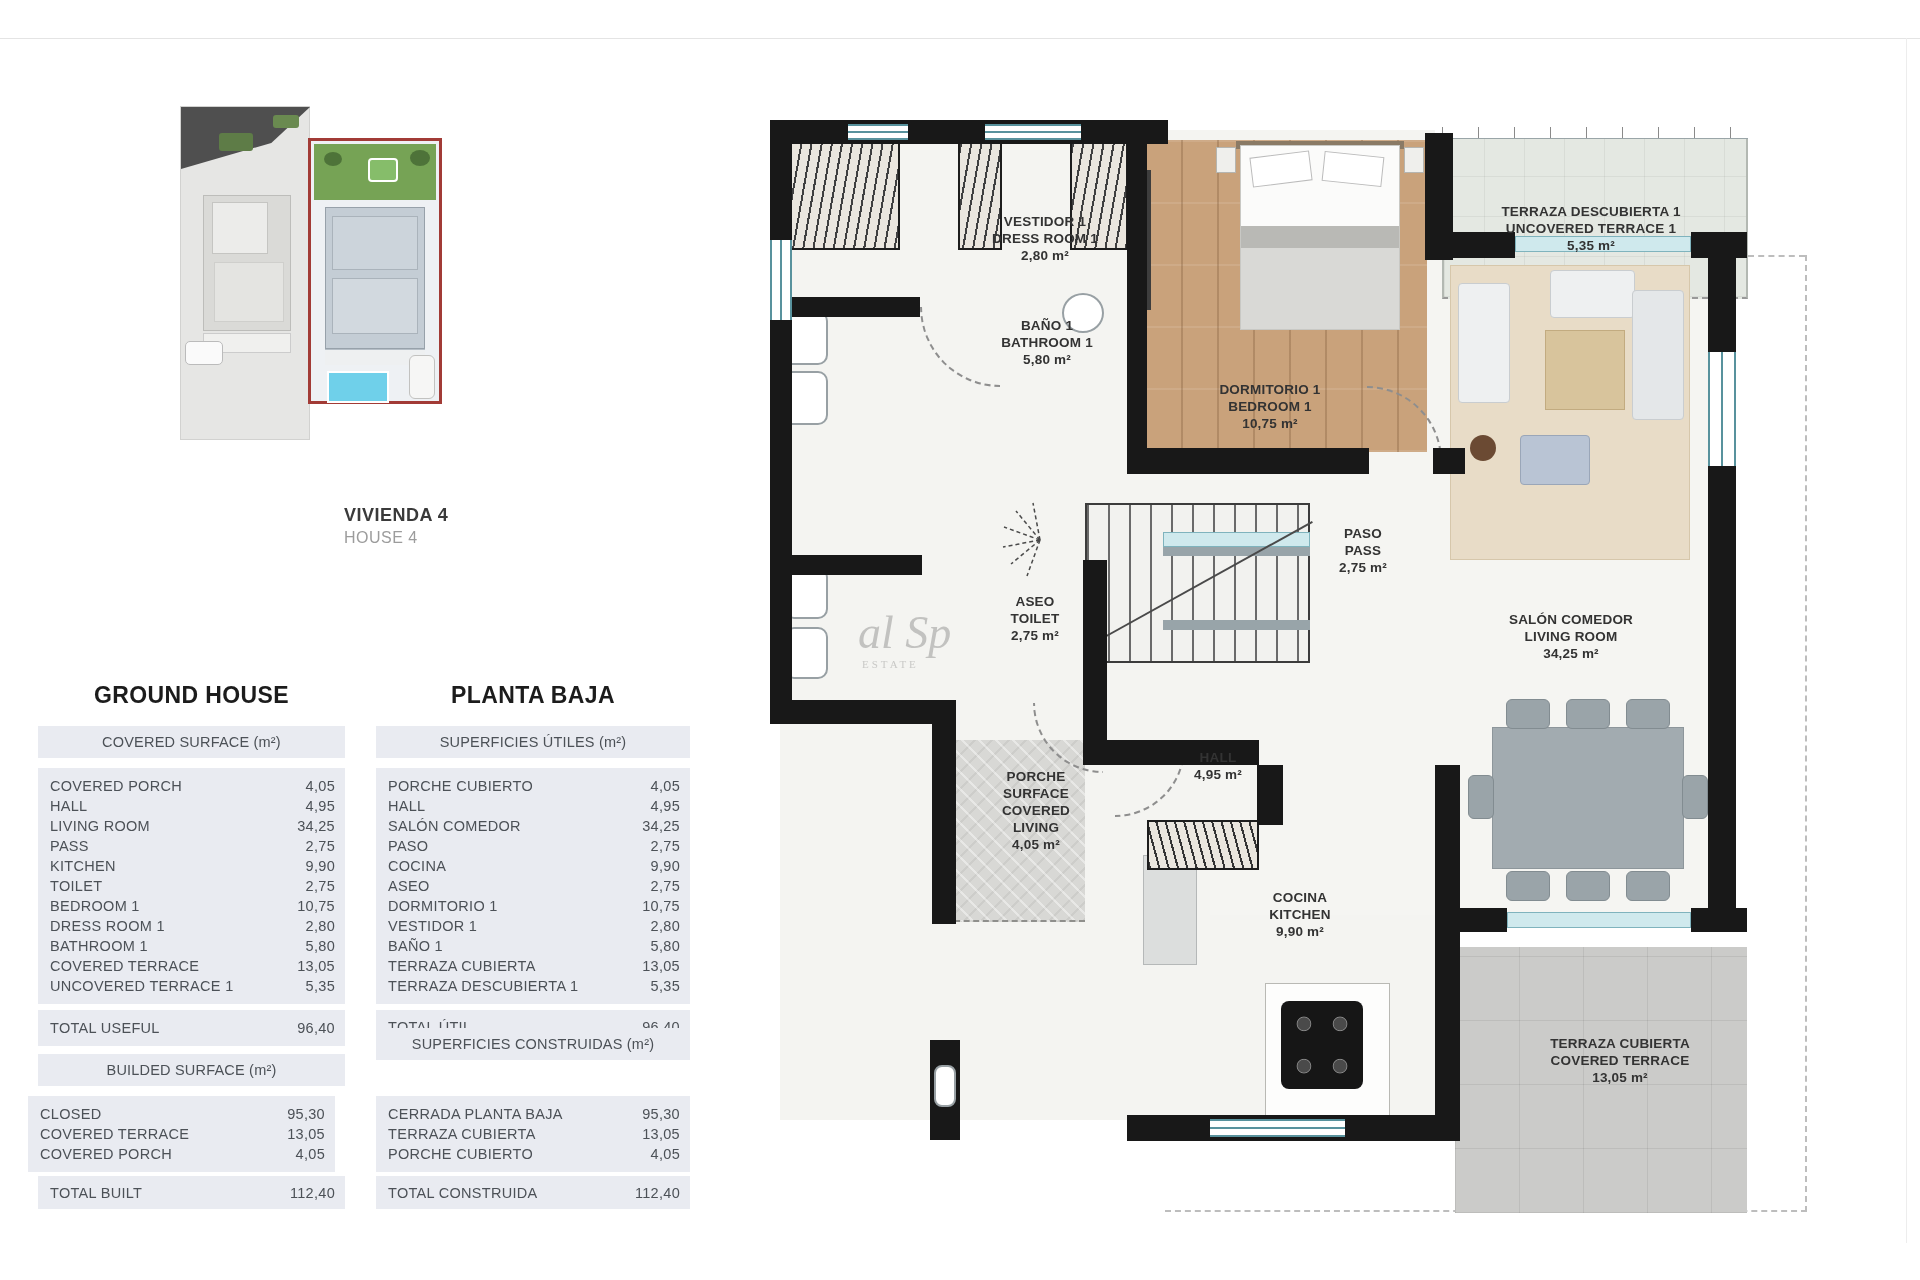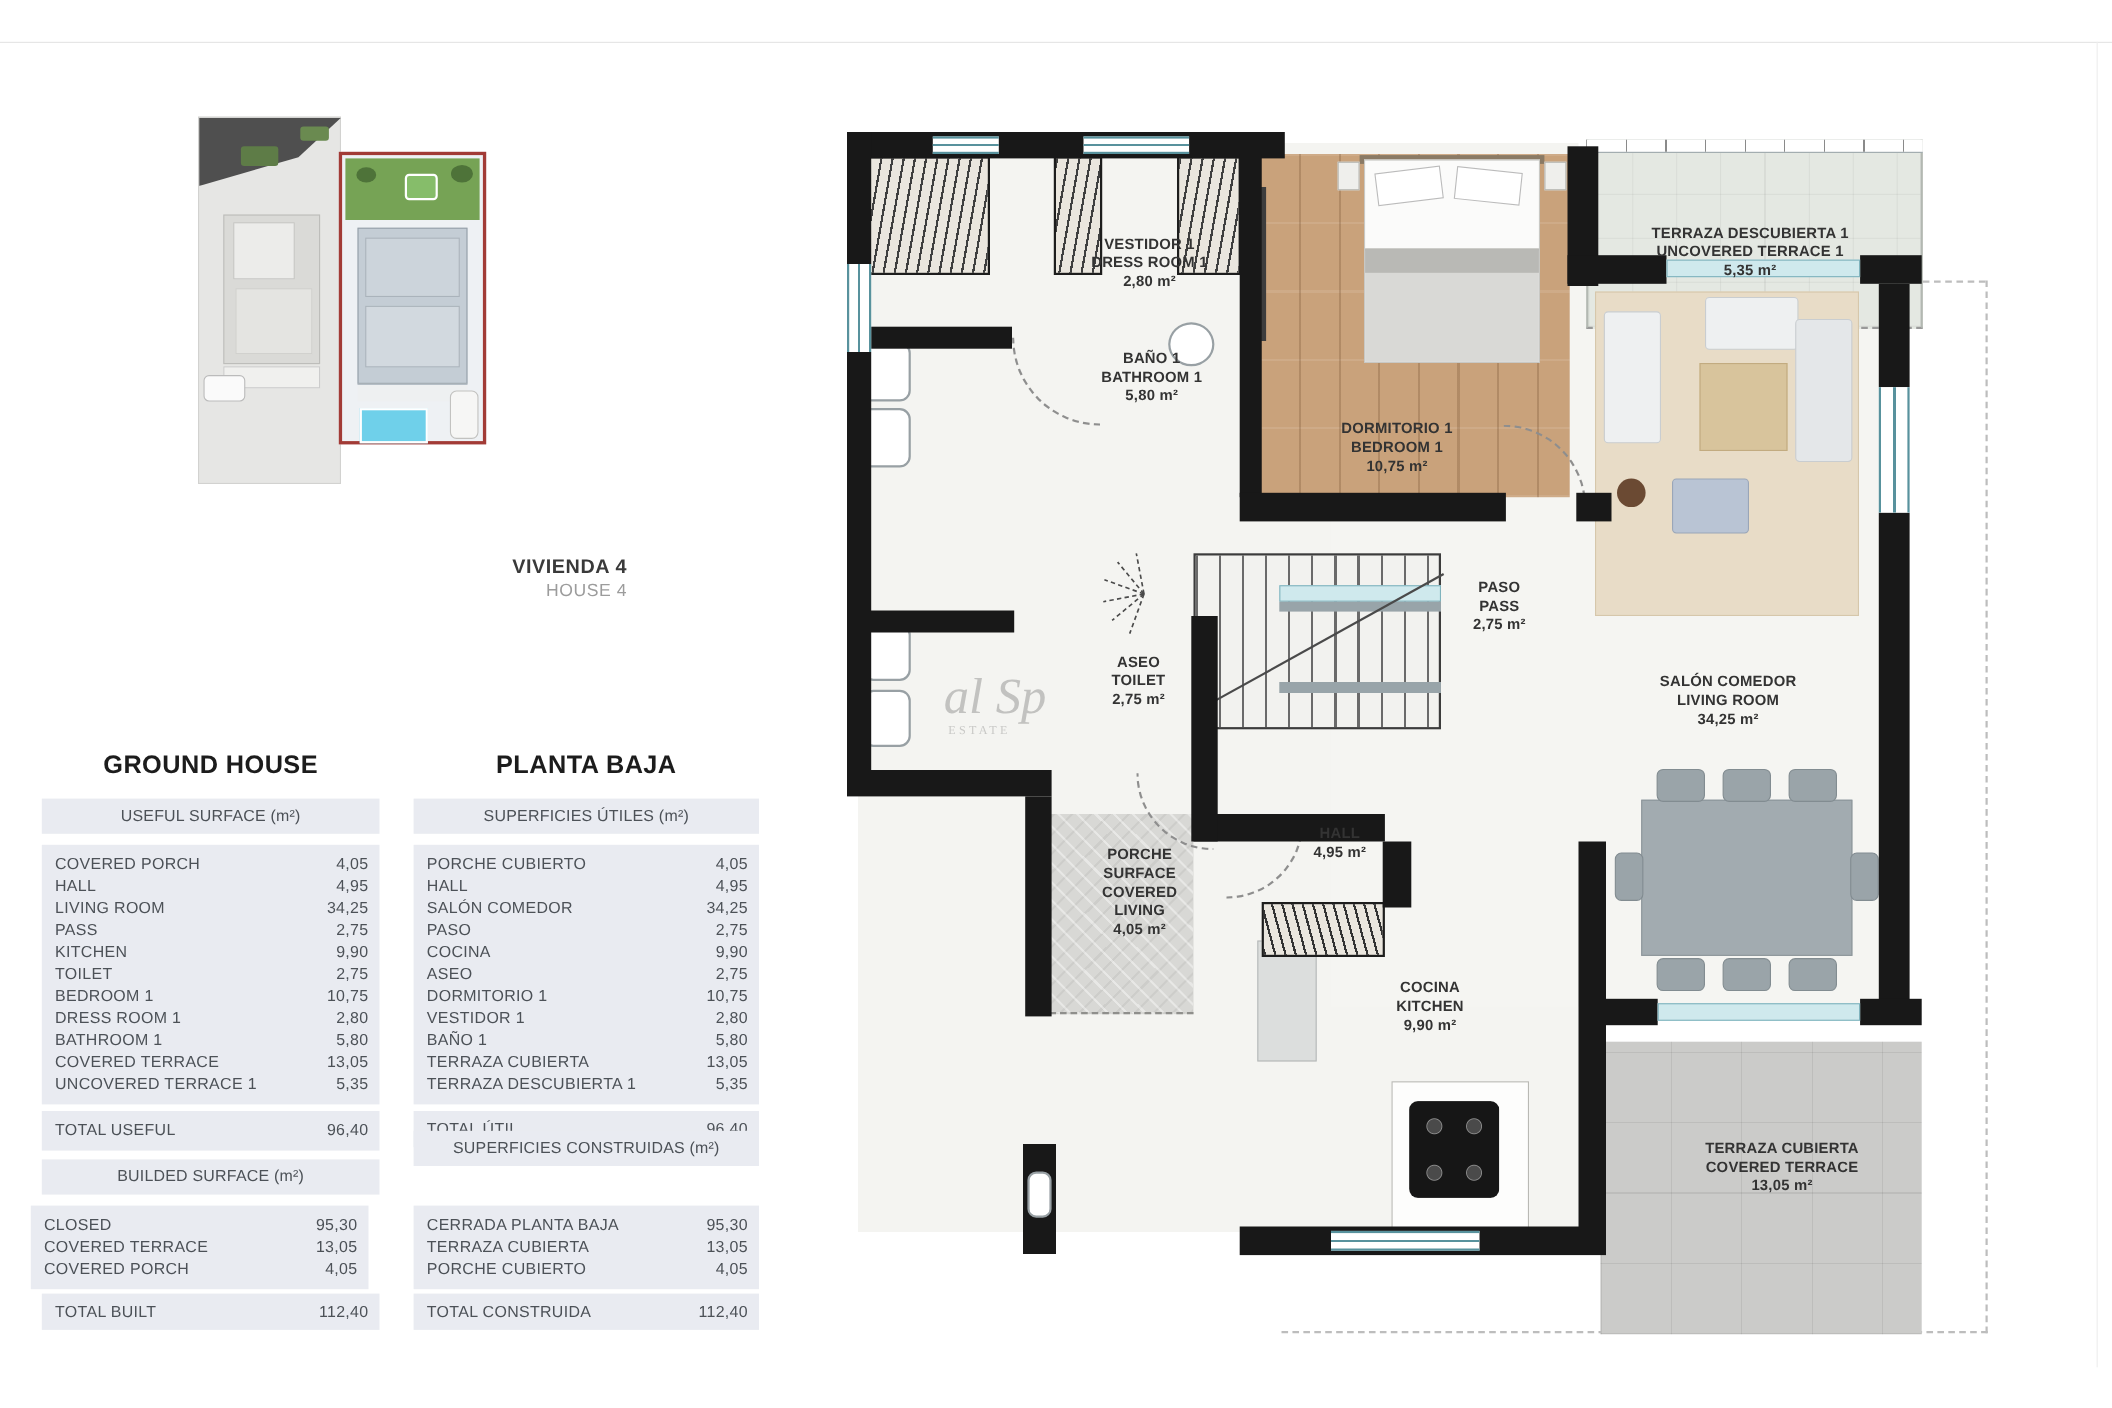--- a/index.html
+++ b/index.html
@@ -65,27 +65,27 @@
     <div class="abs" style="left:14px;top:66px;width:100px;height:142px;background:#c4cdd5;border:1px solid #97a1aa">
       <div class="abs" style="left:6px;top:8px;width:86px;height:54px;background:#ccd4db;border:1px solid #aab3bb"></div>
       <div class="abs" style="left:6px;top:70px;width:86px;height:56px;background:#d2d9df;border:1px solid #aab3bb"></div>
     </div>
     <div class="abs" style="left:14px;top:208px;width:100px;height:16px;background:#eef0f1;border-top:1px solid #b5bec6"></div>
     <div class="abs" style="left:16px;top:230px;width:62px;height:32px;background:#6fd0ea;border:2px solid #fff"></div>
     <div class="abs" style="left:98px;top:214px;width:26px;height:44px;background:#f6f6f5;border:1px solid #c2c2c0;border-radius:6px"></div>
   </div>
 </div>
 
-<div class="abs" style="left:330px;top:503px;width:240px;text-align:right;line-height:1.35">
+<div class="abs" style="left:344px;top:503px;width:240px;text-align:left;line-height:1.35">
   <div class="caption1">VIVIENDA 4</div>
   <div class="caption2">HOUSE 4</div>
 </div>
 
 <div class="t-title" style="left:38px;top:682px;width:307px">GROUND HOUSE</div>
-<div class="t-band t-header" style="left:38px;top:726px;width:307px;height:32px">USEFUL SURFACE (m²)</div>
+<div class="t-band t-header" style="left:38px;top:726px;width:307px;height:32px">COVERED SURFACE (m²)</div>
 <div class="t-band t-rows" style="left:38px;top:768px;width:307px">
     <div class="t-row">
       <span>COVERED PORCH</span>
       <span>4,05</span>
     </div>
     <div class="t-row">
       <span>HALL</span>
       <span>4,95</span>
     </div>
     <div class="t-row">

